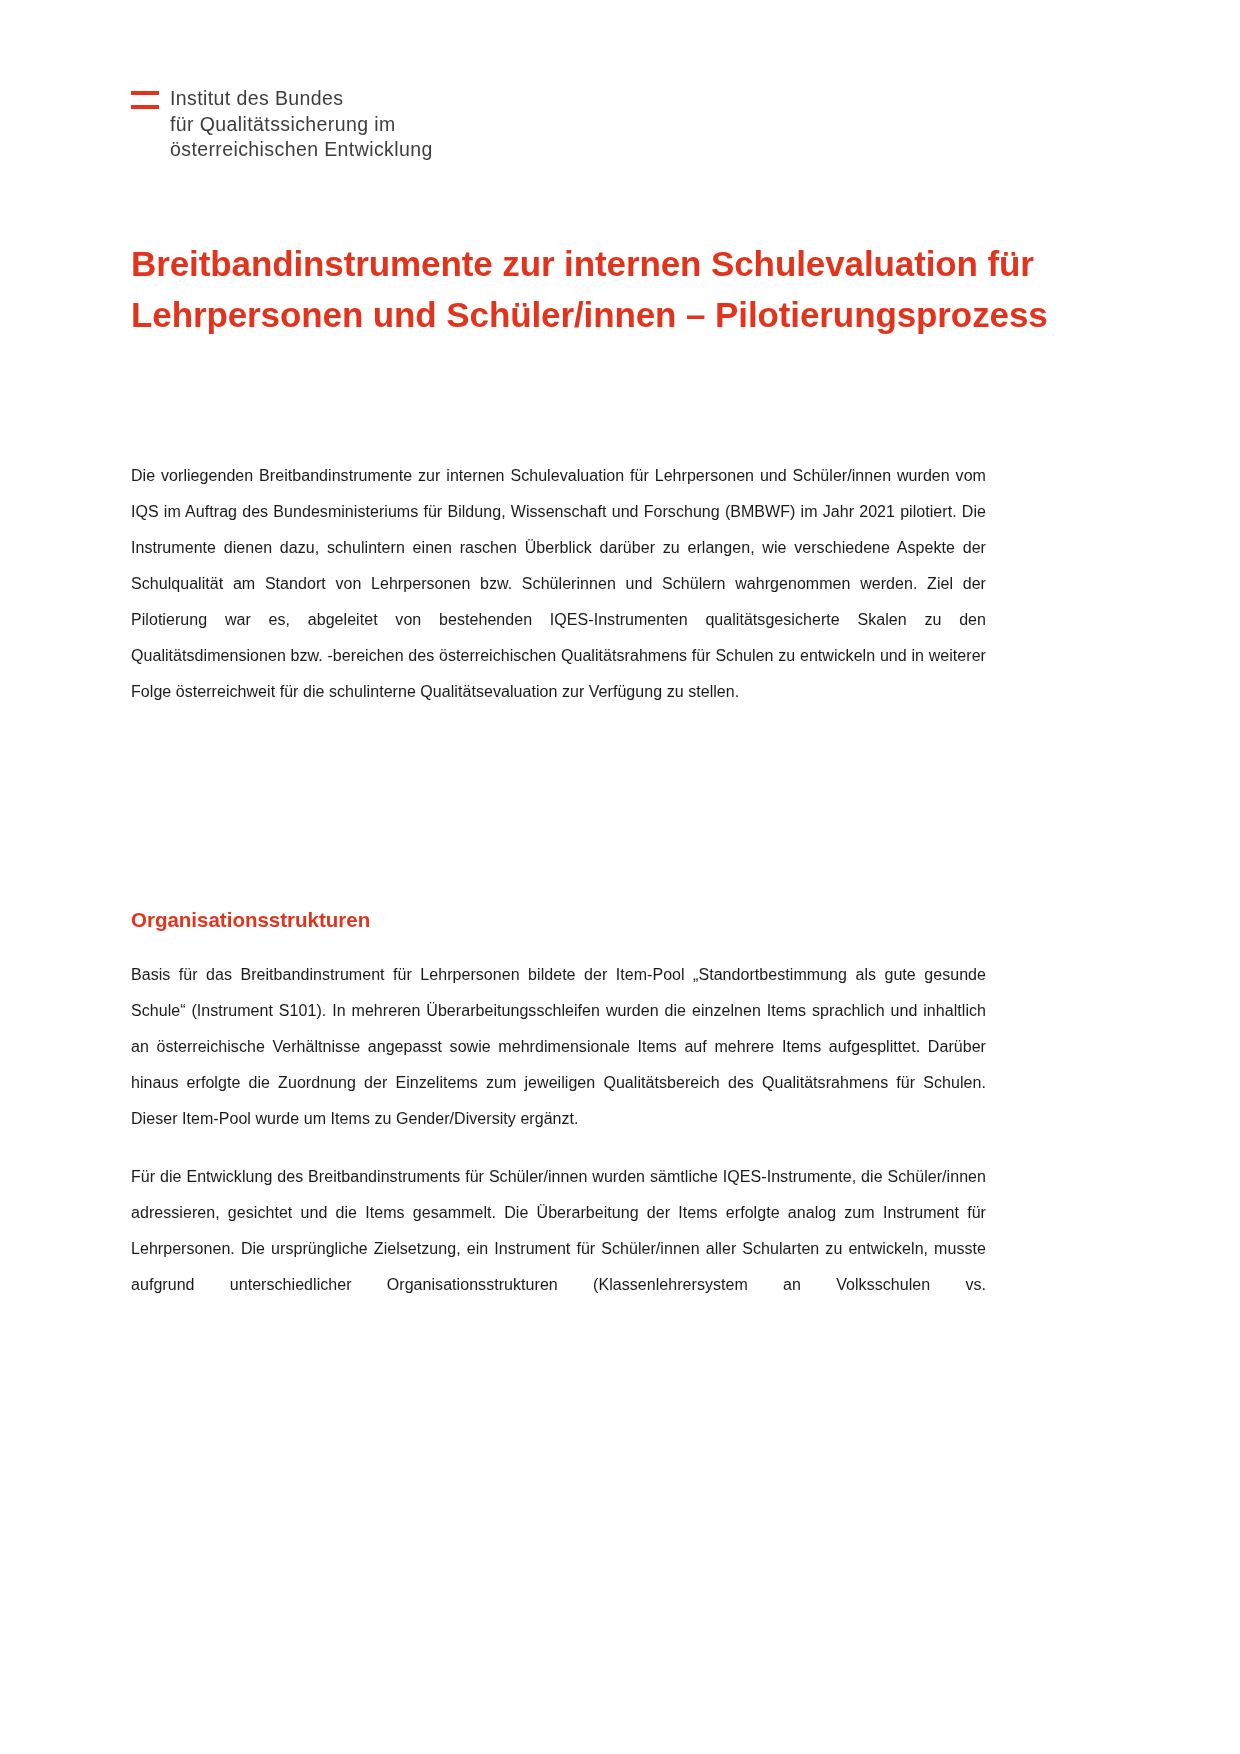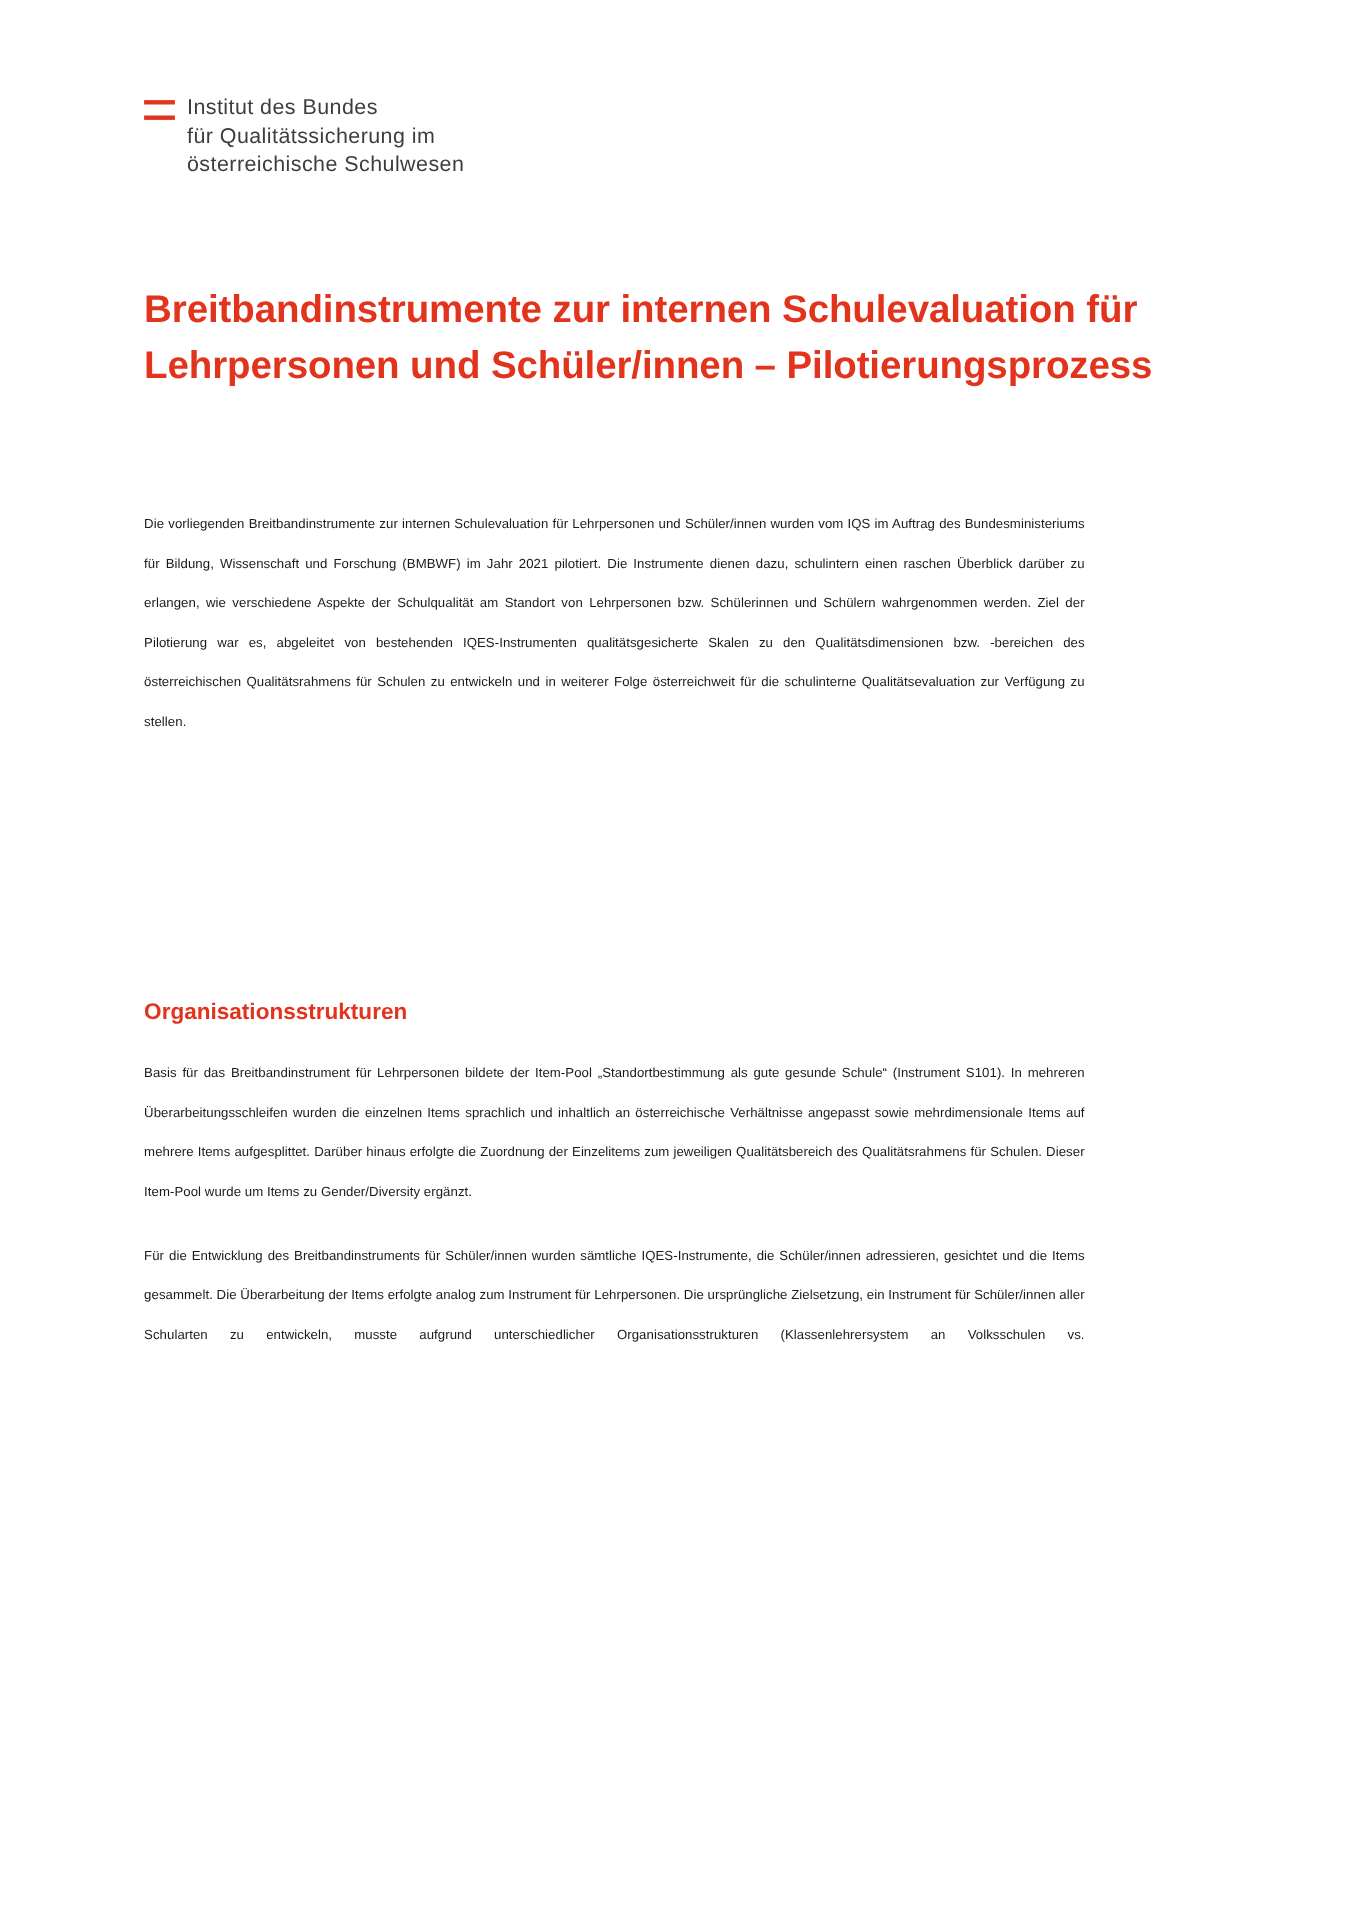--- a/index.html
+++ b/index.html
@@ -61,21 +61,21 @@
     font-weight: 400;
   }
   .logo-text div {
     white-space: nowrap;
   }
 
   
   .doc-title {
     position: absolute;
     left: 131px;
-    top: 233px;
+    top: 215px;
     width: 985px;
     font-size: 35px;
     line-height: 51px;
     font-weight: bold;
     color: #e2341d;
     letter-spacing: -0.1px;
   }
 
   .section {
     position: absolute;
@@ -85,21 +85,21 @@
 
   .section-heading {
     font-size: 20.5px;
     font-weight: bold;
     color: #e2341d;
     margin: 0 0 25px 0;
     letter-spacing: 0px;
   }
 
   .para {
-    font-size: 12px;
+    font-size: 16px;
     line-height: 36px;
     color: #1a1a1a;
     text-align: justify;
     margin: 0 0 22px 0;
     letter-spacing: 0.05px;
   }
   .para:last-child {
     margin-bottom: 0;
   }
   .para.no-justify-last {
@@ -119,21 +119,21 @@
 
   <div class="logo-block">
     <div class="logo-mark">
       <div class="bar"></div>
       <div class="bar mid"></div>
       <div class="bar"></div>
     </div>
     <div class="logo-text">
       <div>Institut des Bundes</div>
       <div>für Qualitätssicherung im</div>
-      <div>österreichische Schulwesen</div>
+      <div>österreichischen Entwicklung</div>
     </div>
   </div>
 
   <h1 class="doc-title">Breitbandinstrumente zur internen Schulevaluation für Lehrpersonen und Schüler/innen – Pilotierungsprozess</h1>
 
   <div class="section" id="sec-ziel">
     <p class="para no-justify-last">Die vorliegenden Breitbandinstrumente zur internen Schulevaluation für Lehrpersonen und Schüler/innen wurden vom IQS im Auftrag des Bundesministeriums für Bildung, Wissenschaft und Forschung (BMBWF) im Jahr 2021 pilotiert. Die Instrumente dienen dazu, schulintern einen raschen Überblick darüber zu erlangen, wie verschiedene Aspekte der Schulqualität am Standort von Lehrpersonen bzw. Schülerinnen und Schülern wahrgenommen werden. Ziel der Pilotierung war es, abgeleitet von bestehenden IQES-Instrumenten qualitätsgesicherte Skalen zu den Qualitätsdimensionen bzw. -bereichen des österreichischen Qualitätsrahmens für Schulen zu entwickeln und in weiterer Folge österreichweit für die schulinterne Qualitätsevaluation zur Verfügung zu stellen.</p>
   </div>
 
   <div class="section" id="sec-instr">

